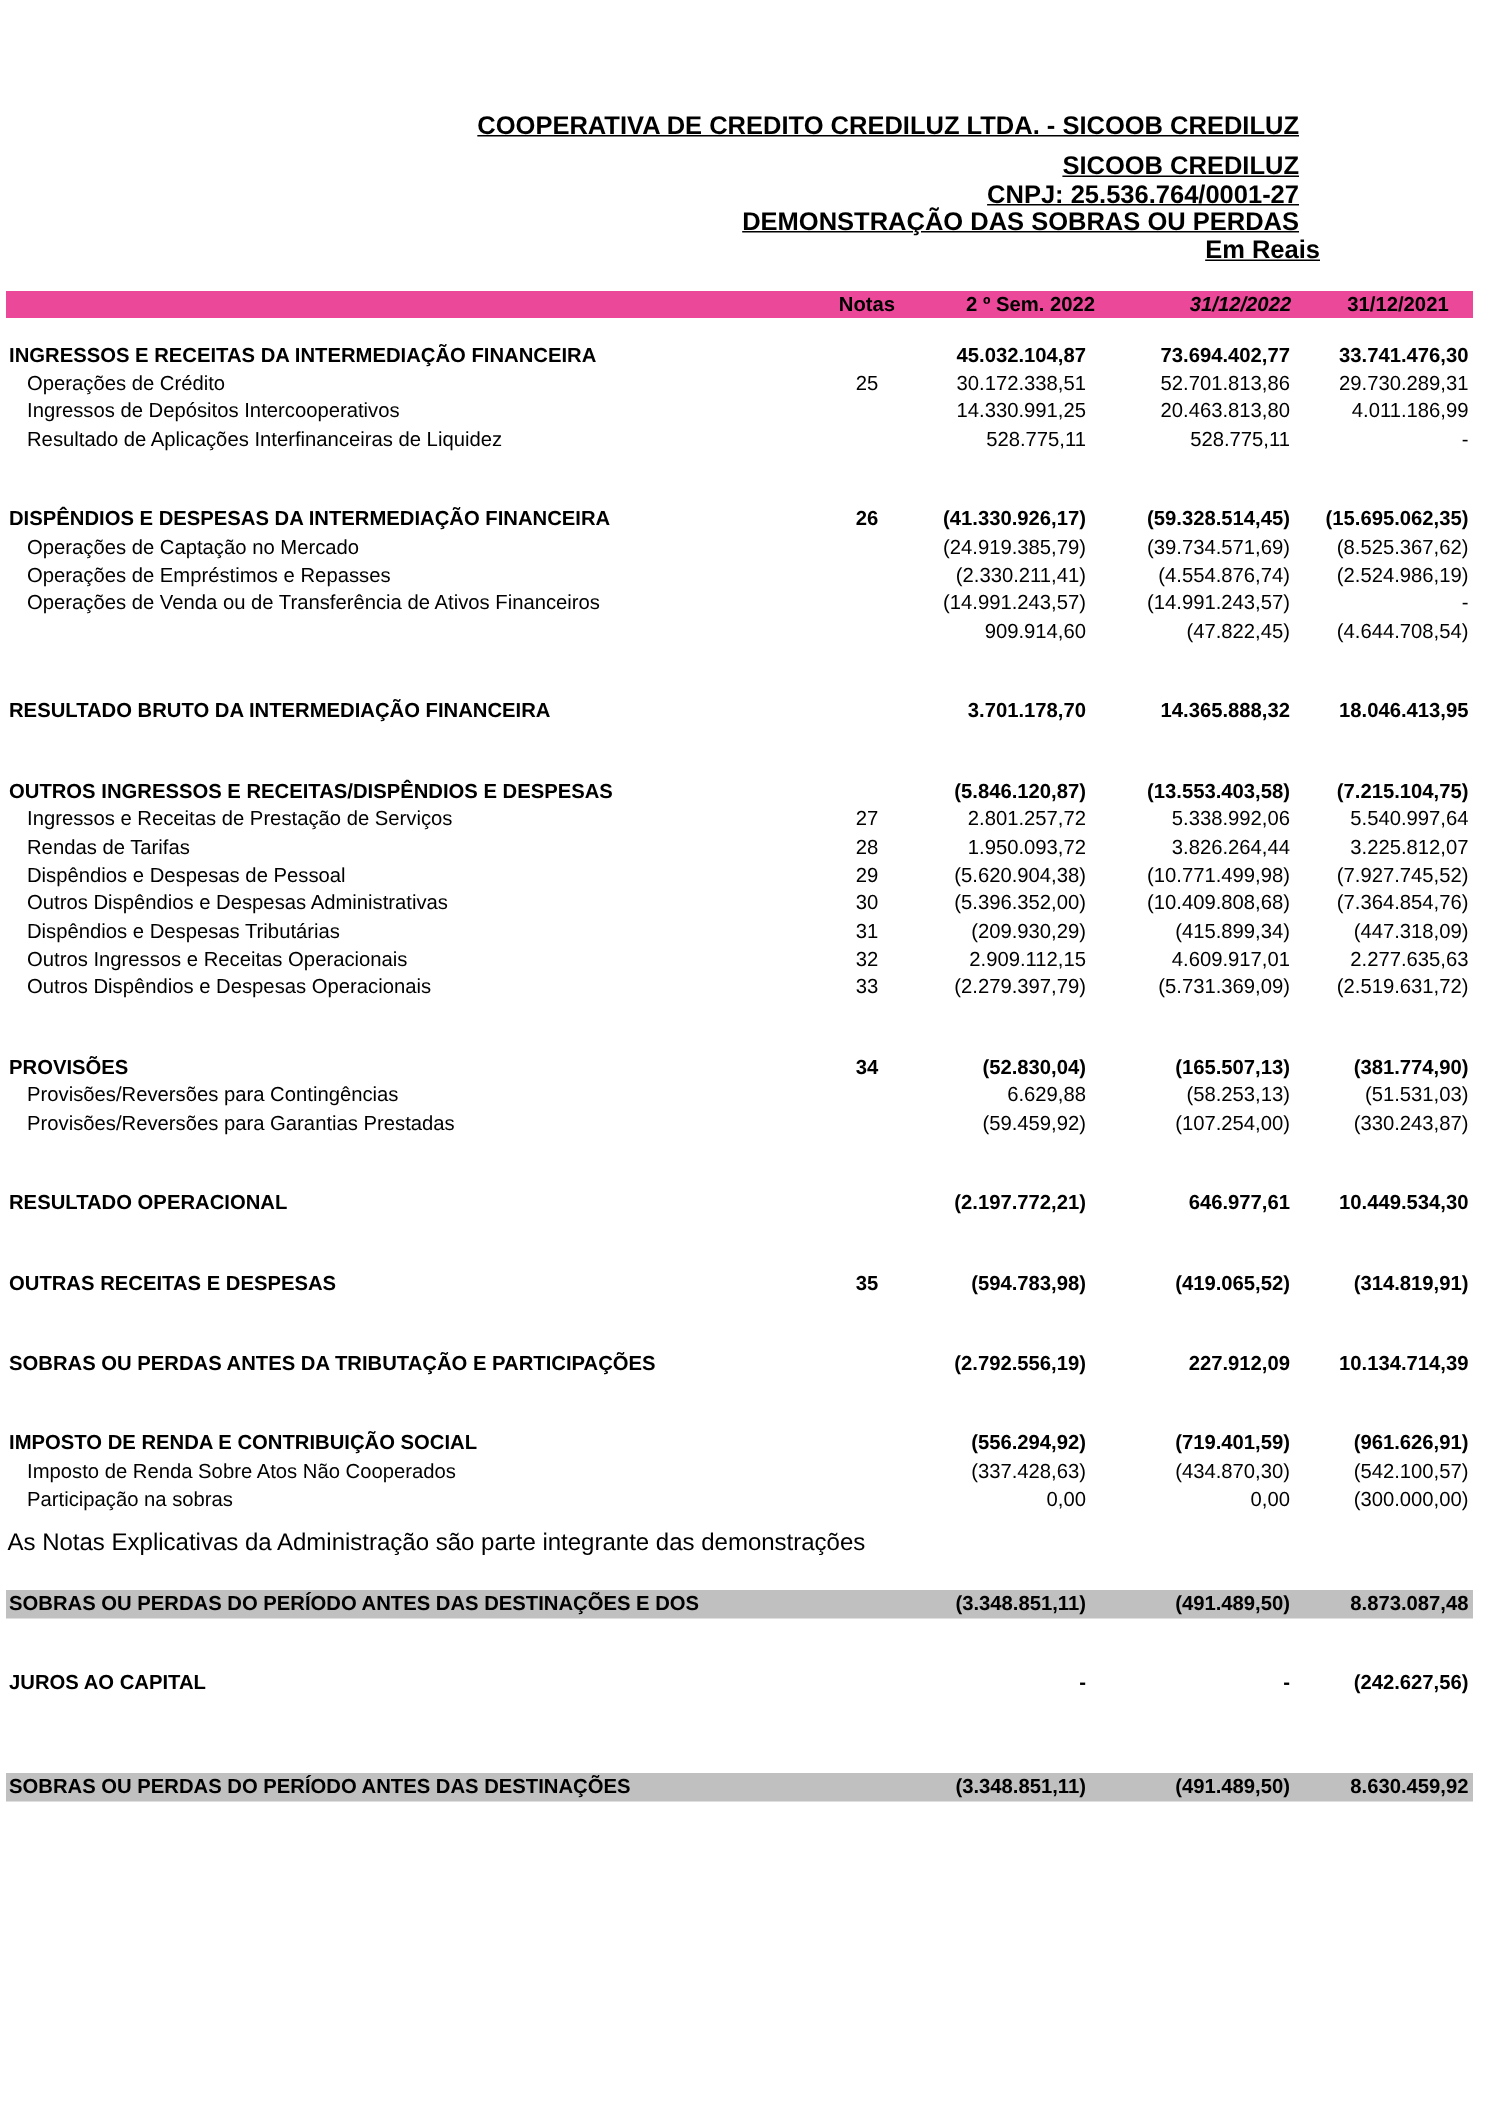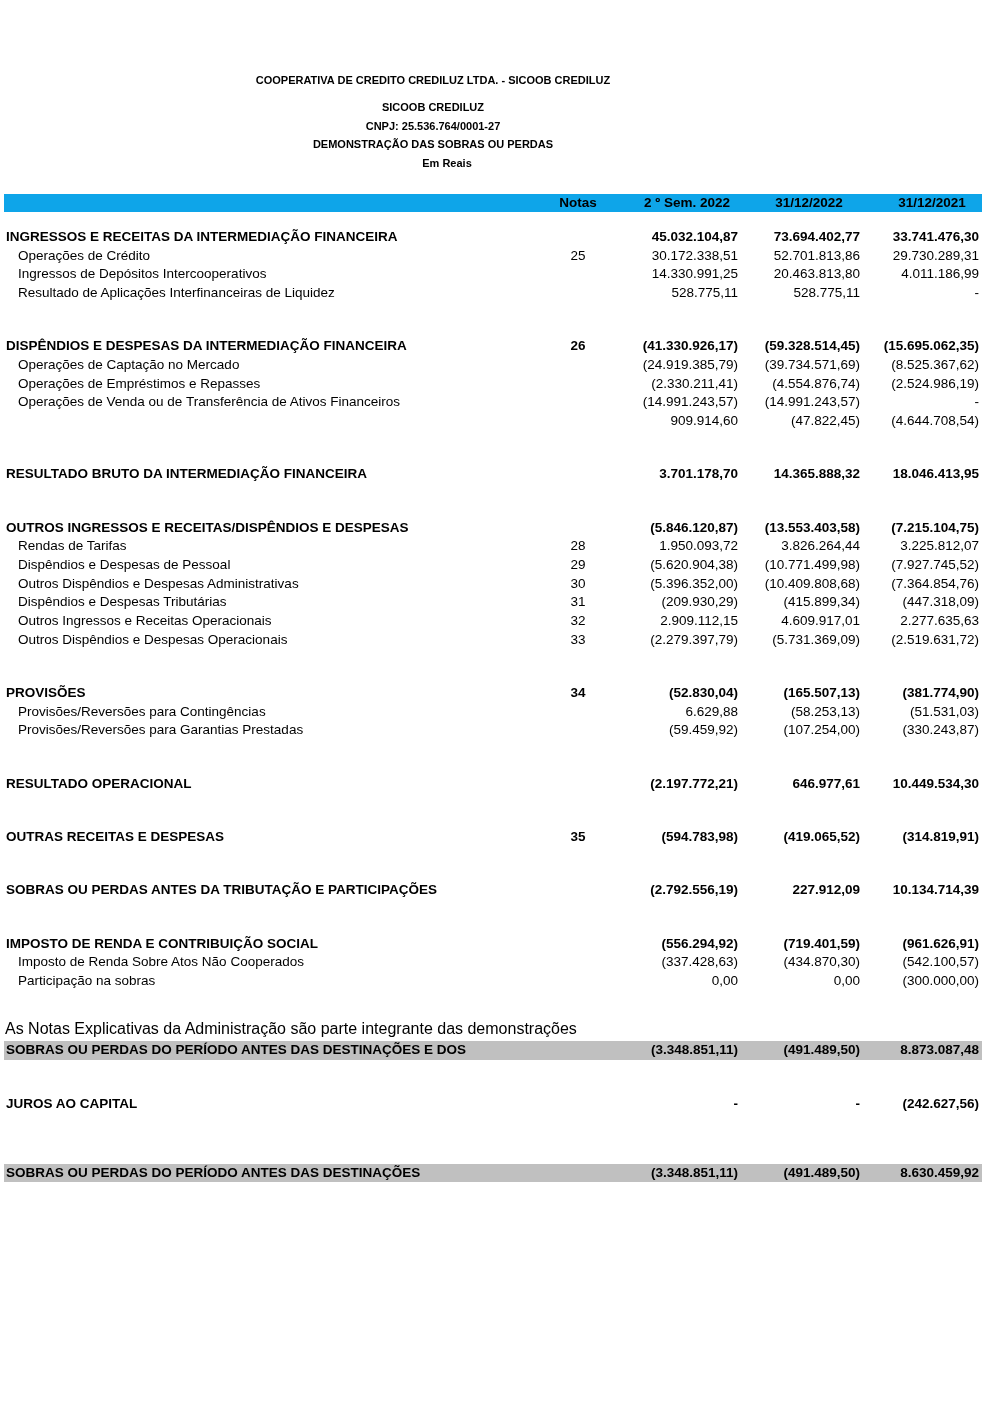--- a/index.html
+++ b/index.html
@@ -1,41 +1,41 @@
 <!DOCTYPE html>
 <html><head>
 <meta charset="utf-8">
 <style>
   html, body { margin: 0; padding: 0; background: #ffffff; }
   body {
     width: 1000px; height: 1414px; position: relative; overflow: hidden;
     font-family: "Liberation Sans", sans-serif; color: #000;
   }
-  .title-block { position: absolute; left: 0; width: 866px; text-align: center; font-weight: bold; font-size: 11px; }
+  .title-block { position: absolute; left: 0; width: 866px; text-align: right; font-weight: bold; font-size: 17px; text-decoration: underline; }
   .t1 { top: 74px; }
   .t2 { top: 101px; }
   .t3 { top: 120px; }
   .t4 { top: 138px; }
   .t5 { top: 157px; padding-left: 14px; }
 
   .table { position: absolute; left: 4px; top: 194px; width: 978px; }
   .row { position: relative; height: 18.7px; font-size: 13.5px; line-height: 18px; white-space: nowrap; }
-  .row.header { background: #0ea5e9; font-weight: bold; height: 18px; }
+  .row.header { background: #ec4899; font-weight: bold; height: 18px; }
   .row.spacer { height: 18.6px; }
   .row.bold { font-weight: bold; margin-top: 16px; }
   .row.shaded { background: #c0c0c0; font-weight: bold; margin-top: 32px; }
   .cell { position: absolute; top: 0; }
   .c-label { left: 2px; }
   .row.sub .c-label { left: 14px; }
   .c-nota { left: 548px; width: 52px; text-align: center; }
-  .c-v1 { right: 244px; text-align: center; }
+  .c-v1 { right: 258px; text-align: center; }
   .c-v2 { right: 122px; text-align: right; }
   .c-v3 { right: 3px; text-align: right; }
   .row.header .c-v1 { right: 240px; width: 110px; text-align: center; }
-  .row.header .c-v2 { right: 118px; width: 110px; text-align: center; }
+  .row.header .c-v2 { right: 100px; width: 110px; text-align: center; font-style: italic; }
   .row.header .c-v3 { right: 0px; width: 100px; text-align: center; }
 
   .footer-note { position: absolute; left: 5px; top: 1020px; font-size: 16px; }
 </style>
 </head>
 <body>
 
 <div>
   <div class="title-block t1">COOPERATIVA DE CREDITO CREDILUZ LTDA. - SICOOB CREDILUZ</div>
   <div class="title-block t2">SICOOB CREDILUZ</div>
@@ -124,20 +124,27 @@
         </div>
         <div class="row spacer"></div>
         <div class="row bold">
           <span class="cell c-label">OUTROS INGRESSOS E RECEITAS/DISPÊNDIOS E DESPESAS</span>
           <span class="cell c-nota"></span>
           <span class="cell c-v1">(5.846.120,87)</span>
           <span class="cell c-v2">(13.553.403,58)</span>
           <span class="cell c-v3">(7.215.104,75)</span>
         </div>
         <div class="row sub">
+          <span class="cell c-label">Ingressos e Receitas de Prestação de Serviços</span>
+          <span class="cell c-nota">27</span>
+          <span class="cell c-v1">2.801.257,72</span>
+          <span class="cell c-v2">5.338.992,06</span>
+          <span class="cell c-v3">5.540.997,64</span>
+        </div>
+        <div class="row sub">
           <span class="cell c-label">Rendas de Tarifas</span>
           <span class="cell c-nota">28</span>
           <span class="cell c-v1">1.950.093,72</span>
           <span class="cell c-v2">3.826.264,44</span>
           <span class="cell c-v3">3.225.812,07</span>
         </div>
         <div class="row sub">
           <span class="cell c-label">Dispêndios e Despesas de Pessoal</span>
           <span class="cell c-nota">29</span>
           <span class="cell c-v1">(5.620.904,38)</span>

